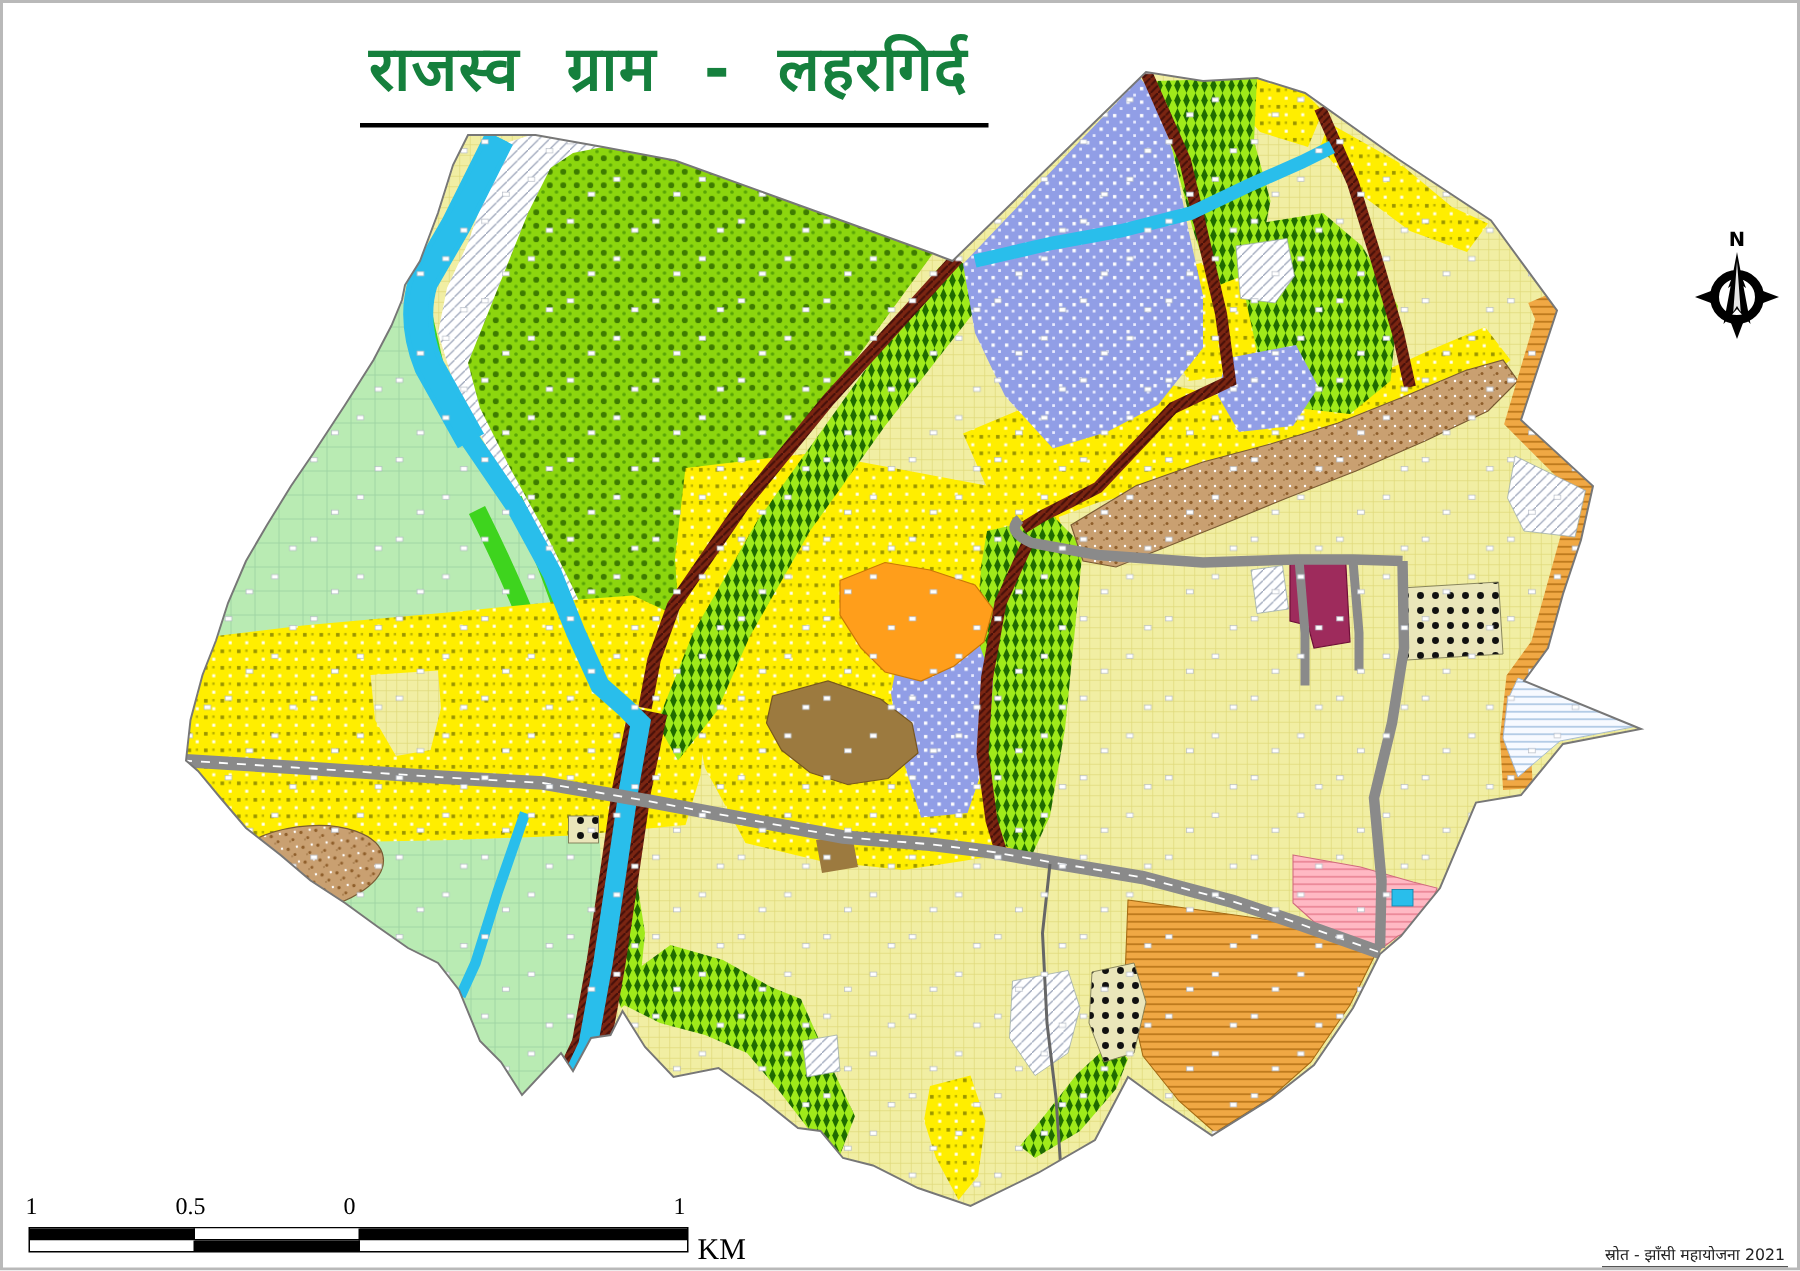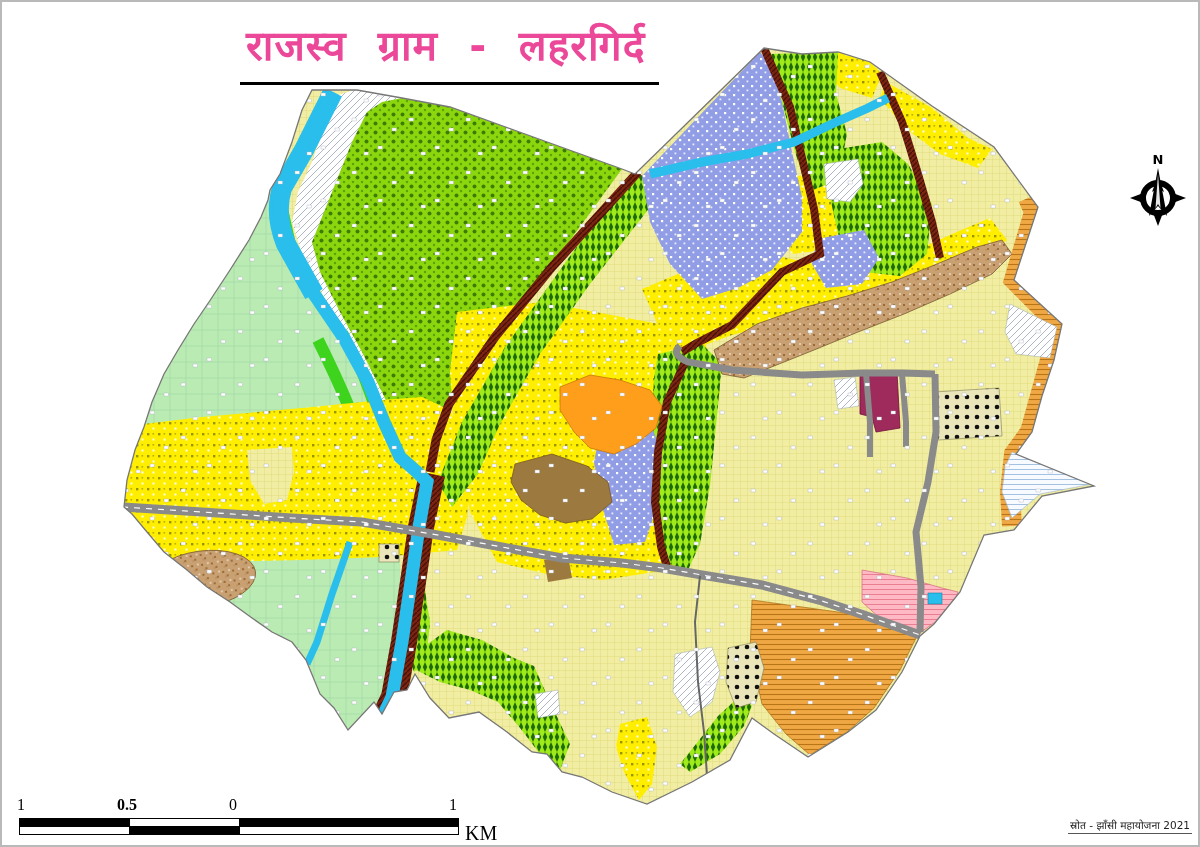--- a/index.html
+++ b/index.html
@@ -3,40 +3,40 @@
 <meta charset="utf-8">
 <style>
   html,body{margin:0;padding:0;background:#fff;}
   .page{
     position:relative;width:1200px;height:847px;background:#fff;
     border:2px solid #b9b9b9;box-sizing:border-box;overflow:hidden;
     font-family:"DejaVu Sans",sans-serif;
   }
   .map-title{
     position:absolute;left:238px;top:14px;z-index:5;
-    font-size:41px;font-weight:600;color:#ec4899;letter-spacing:1px;word-spacing:16px;
+    font-size:41px;font-weight:600;color:#15803d;letter-spacing:1px;word-spacing:16px;
     border-bottom:3px solid #000;padding:0 14px 10px 6px;white-space:nowrap;
     font-family:"DejaVu Sans",sans-serif;
   }
   .map-svg{position:absolute;left:0;top:0;width:1200px;height:847px;}
   .compass{position:absolute;left:1124px;top:148px;z-index:5;}
   .scalebar{position:absolute;left:15px;top:794px;width:480px;height:46px;z-index:5;
     font-family:"Liberation Serif","DejaVu Serif",serif;color:#000;}
   .sb-labels{position:absolute;left:0;top:0;width:100%;height:20px;font-size:16px;}
   .sb-labels span{position:absolute;top:0;}
-  .sb-l0{left:0px;} .sb-l1{left:100px;font-weight:bold;} .sb-l2{left:212px;} .sb-l3{left:432px;}
+  .sb-l0{left:0px;} .sb-l1{left:100px;} .sb-l2{left:212px;} .sb-l3{left:432px;}
   .sb-bar{position:absolute;left:2px;top:22px;width:438px;border:1px solid #000;}
   .sb-row{display:flex;height:7px;}
   .sb-seg{height:100%;box-sizing:border-box;border-right:1px solid #000;}
   .sb-seg:last-child{border-right:none;}
   .seg-b{background:#000;} .seg-w{background:#fff;}
   .sb-row2{border-top:1px solid #000;}
   .sb-unit{position:absolute;left:448px;top:26px;font-size:20px;}
   .source-note{
-    position:absolute;right:6px;bottom:11px;z-index:5;font-size:10.5px;color:#222;
+    position:absolute;right:6px;bottom:0;z-index:5;font-size:10.5px;color:#222;
     border-bottom:1px solid #555;padding:0 2px 1px 2px;
     font-family:"DejaVu Sans",sans-serif;
   }
 </style>
 </head>
 <body>
 
 <div class="page">
 
   <div class="map-title">राजस्व ग्राम - लहरगिर्द</div>

